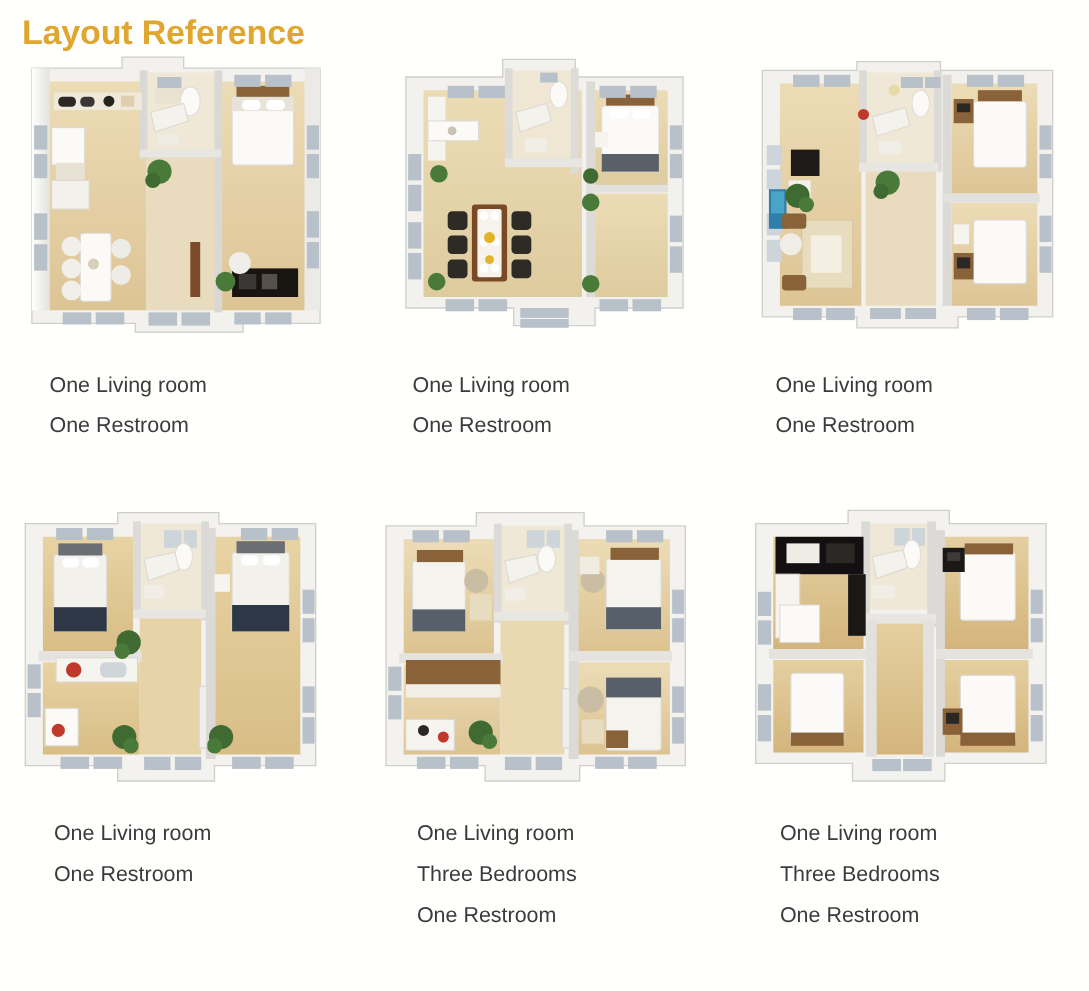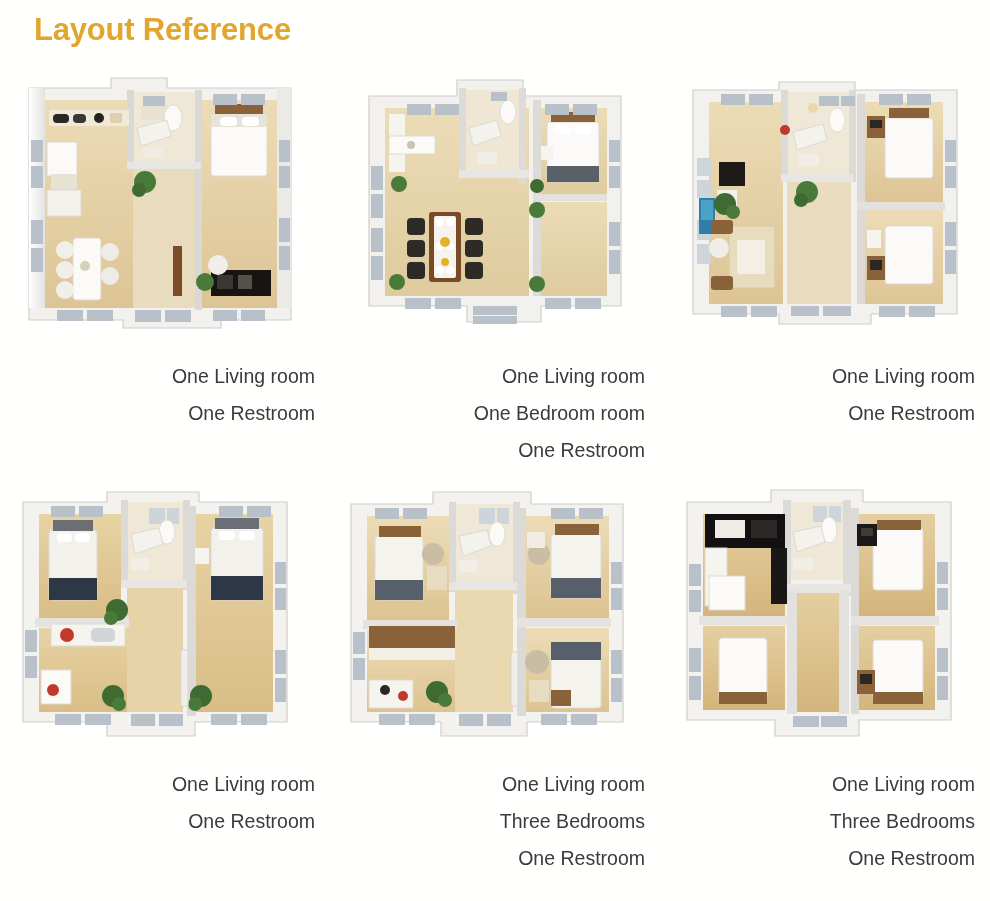--- a/index.html
+++ b/index.html
@@ -6,35 +6,34 @@
   html, body {
     width: 990px; height: 901px;
     background: #fffffe;
     font-family: "Liberation Sans", sans-serif;
     overflow: hidden;
   }
   #page { position: relative; width: 990px; height: 901px; }
 
   #page-title {
     position: absolute;
-    left: 34px; top: 12px;
+    left: 20px; top: 12px;
     font-size: 31px;
     font-weight: bold;
     letter-spacing: -0.2px;
     color: #e0a62d;
   }
 
   .grid {
     position: absolute;
-    left: 0; top: 70px;
+    left: 0; top: 44px;
     width: 990px;
     display: grid;
     grid-template-columns: repeat(3, 330px);
     grid-template-rows: 410px 410px;
-    text-align: right;
   }
   .cell {
     position: relative;
     display: flex;
     flex-direction: column;
     align-items: center;
   }
   .plan-wrap {
     width: 300px;
     height: 268px;
@@ -250,21 +249,20 @@
             <rect x="200" y="228" width="26" height="11"></rect>
               <rect x="230" y="228" width="26" height="11"></rect>
             <rect x="128" y="236" width="44" height="9"></rect>
               <rect x="128" y="246" width="44" height="8"></rect>
             <rect x="146" y="22" width="16" height="9"></rect>
           </g>
         </svg>
       </div>
       <div class="caption">
         <div class="line">One Living room</div>
-        <div class="line">One Bedroom room</div>
         <div class="line">One Restroom</div>
       </div>
     </div>
 
     <div class="cell row1">
       <div class="plan-wrap">
         <svg viewBox="0 0 300 268">
           <defs>
             <linearGradient id="wd3" x1="0" y1="0" x2="0" y2="1">
               <stop offset="0" stop-color="#ecdcb6"></stop>

